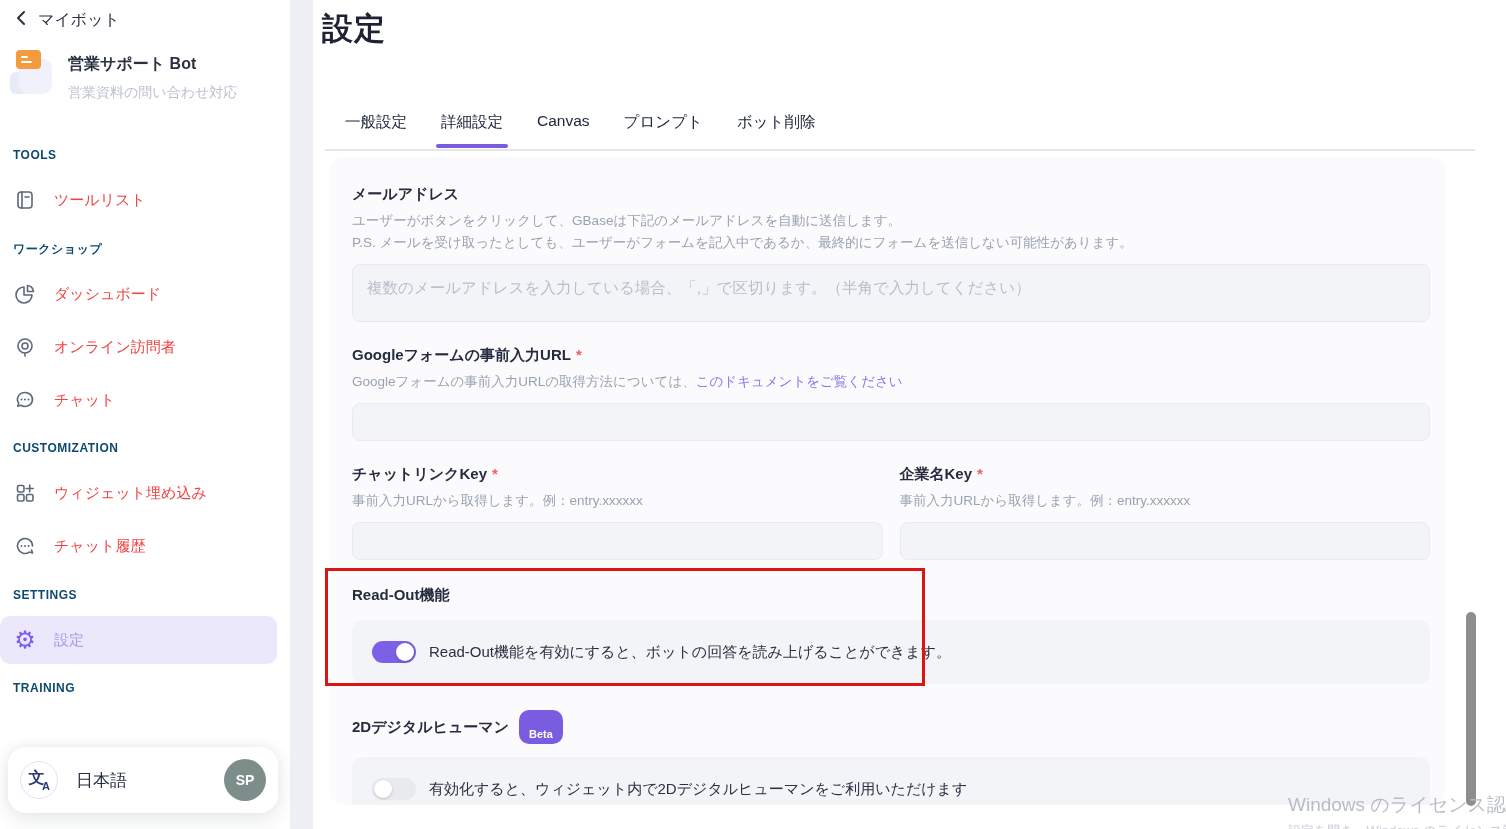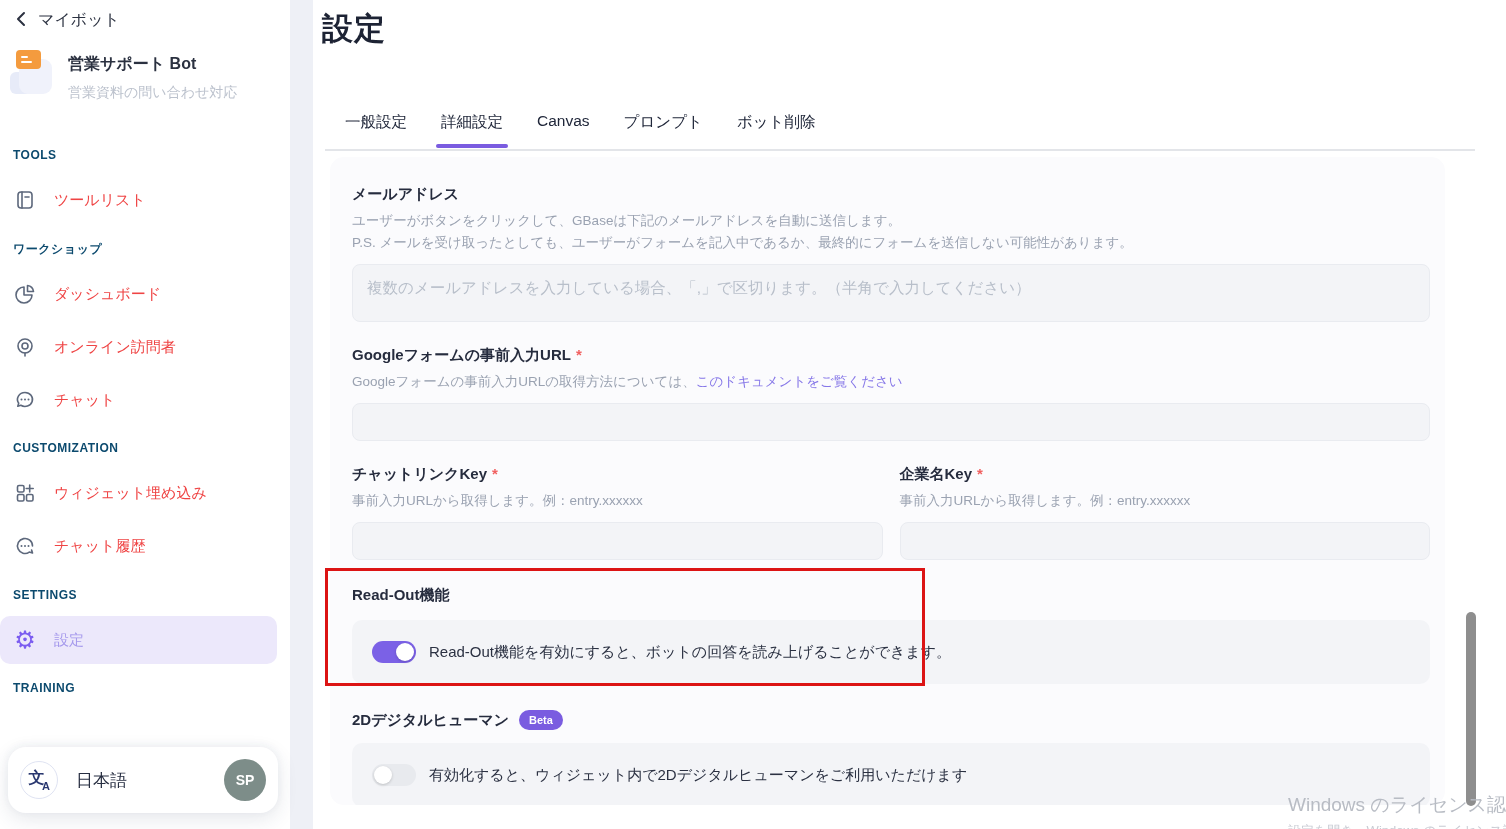--- a/index.html
+++ b/index.html
@@ -11,21 +11,21 @@
     color:#2b3140;
   }
 
   
   .sidebar {
     position:absolute; left:0; top:0; width:290px; height:829px;
     background:#ffffff;
   }
   .back-row {
     position:absolute; left:14px; top:10px;
-    display:flex; align-items:center; gap:10px;
+    display:flex; align-items:flex-start; gap:10px;
     font-size:16px; color:#2b3140; cursor:pointer;
   }
   .bot-row { position:absolute; left:10px; top:50px; display:flex; gap:14px; }
   .bot-avatar { position:relative; width:44px; height:50px; }
   .bot-avatar .sq-back  { position:absolute; left:0;  top:22px; width:22px; height:22px; background:#e7ebf8; border-radius:6px; }
   .bot-avatar .sq-front { position:absolute; left:9px; top:9px;  width:33px; height:35px; background:#f0f2fb; border-radius:9px; }
   .bot-avatar .folder   { position:absolute; left:6px; top:0;    width:25px; height:19px; background:#f49b3e; border-radius:4px; }
   .bot-avatar .folder i { position:absolute; display:block; height:2px; background:#ffffff; border-radius:1px; }
   .bot-avatar .folder i.l1 { left:5px; top:6px;  width:7px; }
   .bot-avatar .folder i.l2 { left:5px; top:11px; width:11px; }
@@ -134,21 +134,21 @@
   }
   .toggle.on  { background:#7b61e6; }
   .toggle.on .knob  { right:2px; }
   .toggle.off { background:#e8eaee; }
   .toggle.off .knob { left:2px; }
   .toggle-text { margin-left:13px; font-size:15px; color:#2b3142; }
 
   .label-row { display:flex; align-items:center; gap:10px; }
   .beta-badge {
     background:#7a5ce0; color:#ffffff; font-size:11px; font-weight:700;
-    padding:4px 10px 4px; border-radius:10px;
+    padding:18px 10px 4px; border-radius:10px;
   }
 
   .red-annotation {
     position:absolute; left:12px; top:568px; width:600px; height:118px;
     border:3px solid #dc1414; pointer-events:none;
   }
 
   
   .scroll-thumb {
     position:absolute; left:1466px; top:612px; width:10px; height:194px;

